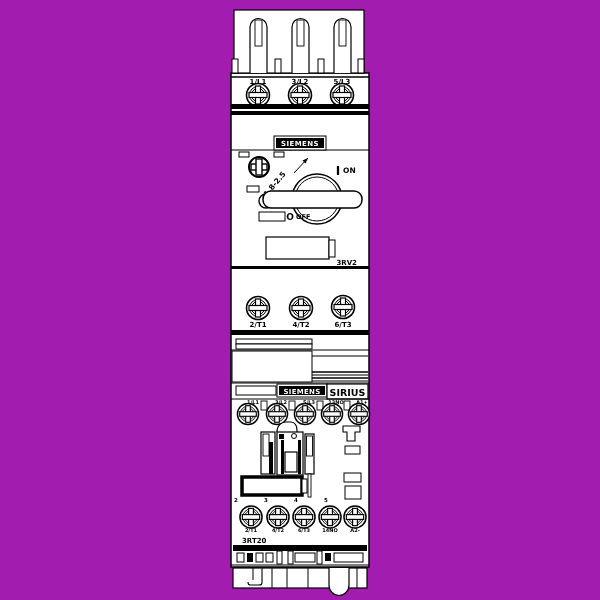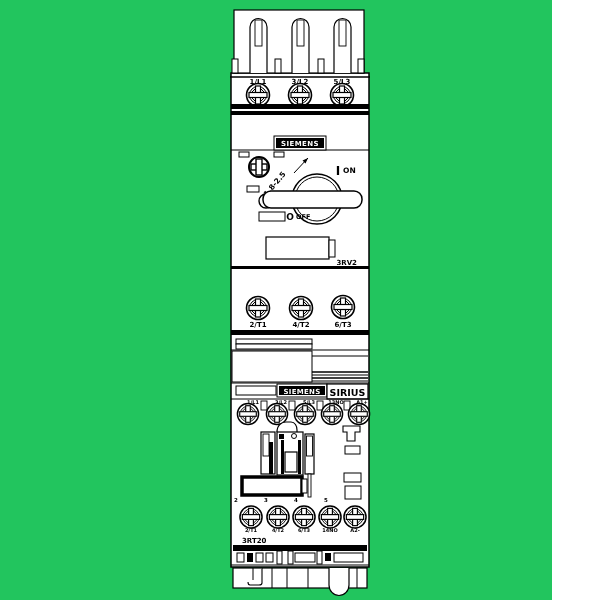--- a/index.html
+++ b/index.html
@@ -1,16 +1,16 @@
 <!DOCTYPE html>
 <html><head>
 <meta charset="utf-8">
 <style>
   html,body{margin:0;padding:0;background:#ffffff;}
-  #canvas{position:relative;width:552px;height:600px;background:#22c55e;overflow:hidden;}
+  #canvas{position:relative;width:600px;height:600px;background:#a21caf;overflow:hidden;}
   svg{position:absolute;left:0;top:0;}
   .lbl{font-family:"DejaVu Sans", "Liberation Sans", sans-serif;font-weight:bold;fill:#000;}
 </style>
 </head>
 <body>
 <div id="canvas">
 
 <svg width="600" height="600" viewBox="0 0 600 600">
   <defs>
     <g id="screw">

